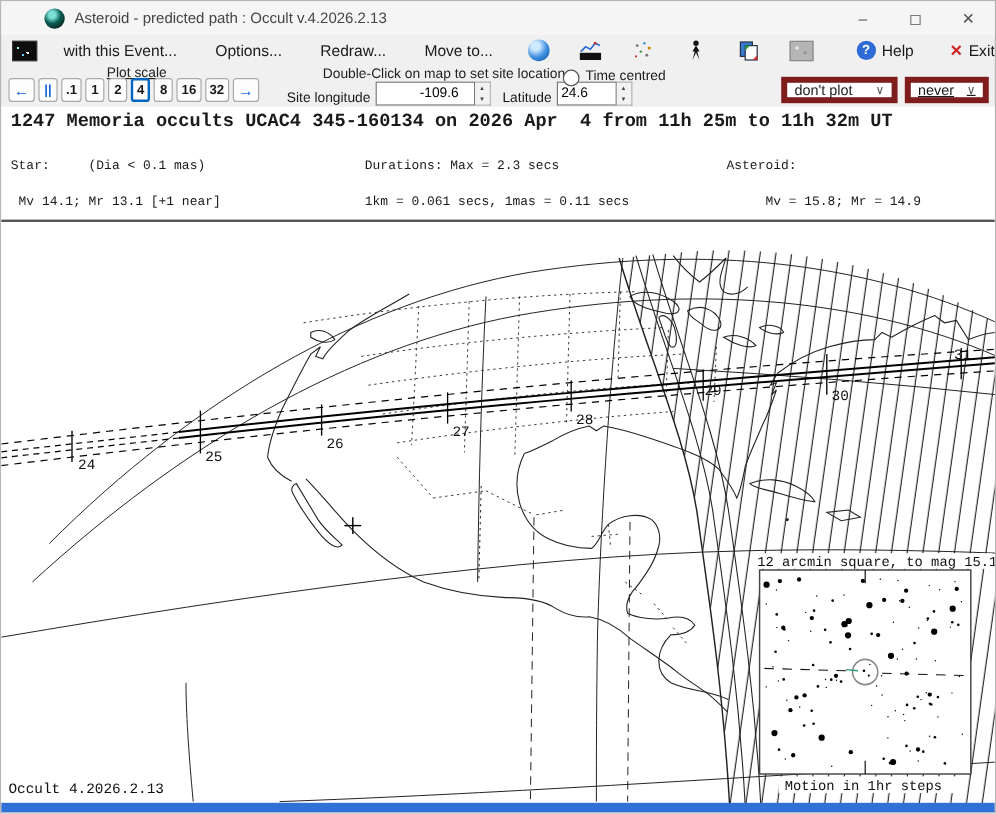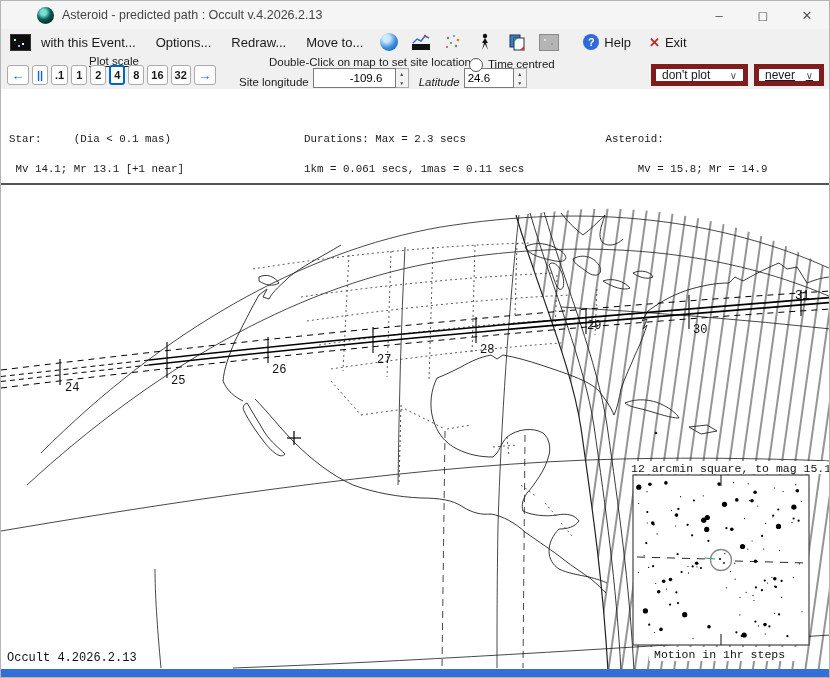--- a/index.html
+++ b/index.html
@@ -6,21 +6,21 @@
   .window{position:relative;width:830px;height:678px;background:#f0f0f0;overflow:hidden;
           font-family:"Liberation Sans",sans-serif;color:#1a1a1a;border:1px solid #b5b5b5;box-sizing:border-box;}
   
   .titlebar{position:absolute;top:0;left:0;right:0;height:28px;background:#f5f5f5;display:flex;align-items:center;padding-left:27px;}
   .app-icon{width:17px;height:17px;margin:0 8px 0 9px;border-radius:50%;
             background:radial-gradient(circle at 38% 32%,#7adfd4 0 18%,#0a5f55 45%,#06221f 80%);}
   .title-text{font-size:12.5px;color:#444;}
   .win-btns{margin-left:auto;display:flex;height:100%;}
   .win-btn{width:44px;height:100%;display:flex;align-items:center;justify-content:center;font-size:13px;color:#555;}
   
-  .menubar{position:absolute;top:28px;left:0;right:0;height:26px;display:flex;align-items:center;font-size:13px;}
+  .menubar{position:absolute;top:28px;left:0;right:0;height:26px;display:flex;align-items:center;font-size:13px;justify-content:space-between;}
   .menu-item{padding:3px 10px;white-space:nowrap;}
   .mini-icon{display:inline-block;width:19px;height:15px;margin-left:9px;vertical-align:middle;}
   .evt-icon{background:#0d0d0d;background-image:radial-gradient(circle 1px at 4px 5px,#9ff 0 1px,transparent 1px),
             radial-gradient(circle 1px at 12px 9px,#fff 0 1px,transparent 1px),
             radial-gradient(circle 1px at 8px 11px,#6cf 0 1px,transparent 1px);border:1px solid #333;}
   .tool-icon{width:20px;height:19px;margin:0 6px;display:inline-flex;align-items:center;justify-content:center;}
   .ge-icon{border-radius:50%;width:18px;height:18px;background:radial-gradient(circle at 35% 30%,#cfe9ff 0 20%,#3e8ede 55%,#0c4f9e);}
   .img-icon{width:18px;height:15px;background:#b5b5b5;border:1px solid #8a8a8a;
             background-image:radial-gradient(circle 1.5px at 5px 5px,#ddd 0 1.5px,transparent 1.5px),
             radial-gradient(circle 1.5px at 12px 9px,#999 0 1.5px,transparent 1.5px);}
@@ -145,21 +145,21 @@
       <span class="tb-btn arrow-btn">→</span>
     </div>
     <span class="ctl-label" style="left:268px;top:1px;">Double-Click on map to set site location</span>
     <div class="field-row">
       <span>Site longitude</span>
       <input class="txt-input" style="margin-left: 4px; padding-left: 36px;" value="-109.6">
       <span class="spinner">
           <span class="spin-btn">▲</span>
           <span class="spin-btn">▼</span>
         </span>
-      <span style="margin-left:10px;font-style:italic;">Latitude</span>
+      <span style="margin-left:10px;">Latitude</span>
       <input class="txt-input" style="margin-left: 4px;" value="24.6">
       <span class="spinner">
           <span class="spin-btn">▲</span>
           <span class="spin-btn">▼</span>
         </span>
     </div>
     <div class="radio-row">
       <span class="radio"></span>
       <span>Time centred</span>
     </div>
@@ -167,20 +167,21 @@
       <span>don't plot</span>
       <span class="chev">∨</span>
     </div>
     <div class="select" style="left:753px;width:70px;text-decoration:underline;">
       <span>never</span>
       <span class="chev">∨</span>
     </div>
   </div>
 
   <div class="event-panel">
+    <div class="headline">1247 Memoria occults UCAC4 345-160134 on 2026 Apr  4 from 11h 25m to 11h 32m UT</div>
     <div class="detail-col col-star">
       <div>Star:     (Dia &lt; 0.1 mas)</div>
       <div> Mv 14.1; Mr 13.1 [+1 near]</div>
       <div> RA = 18 37 14.1479 (astrometric)</div>
       <div>Dec = -21 10 21.156   ...</div>
       <div class="italic">[of Date: 18 38 49, -21  9  3]</div>
       <div>Prediction of 2026 Feb  7.8</div>
       <div>Reliable not available</div>
     </div>
     <div class="detail-col col-dur">

